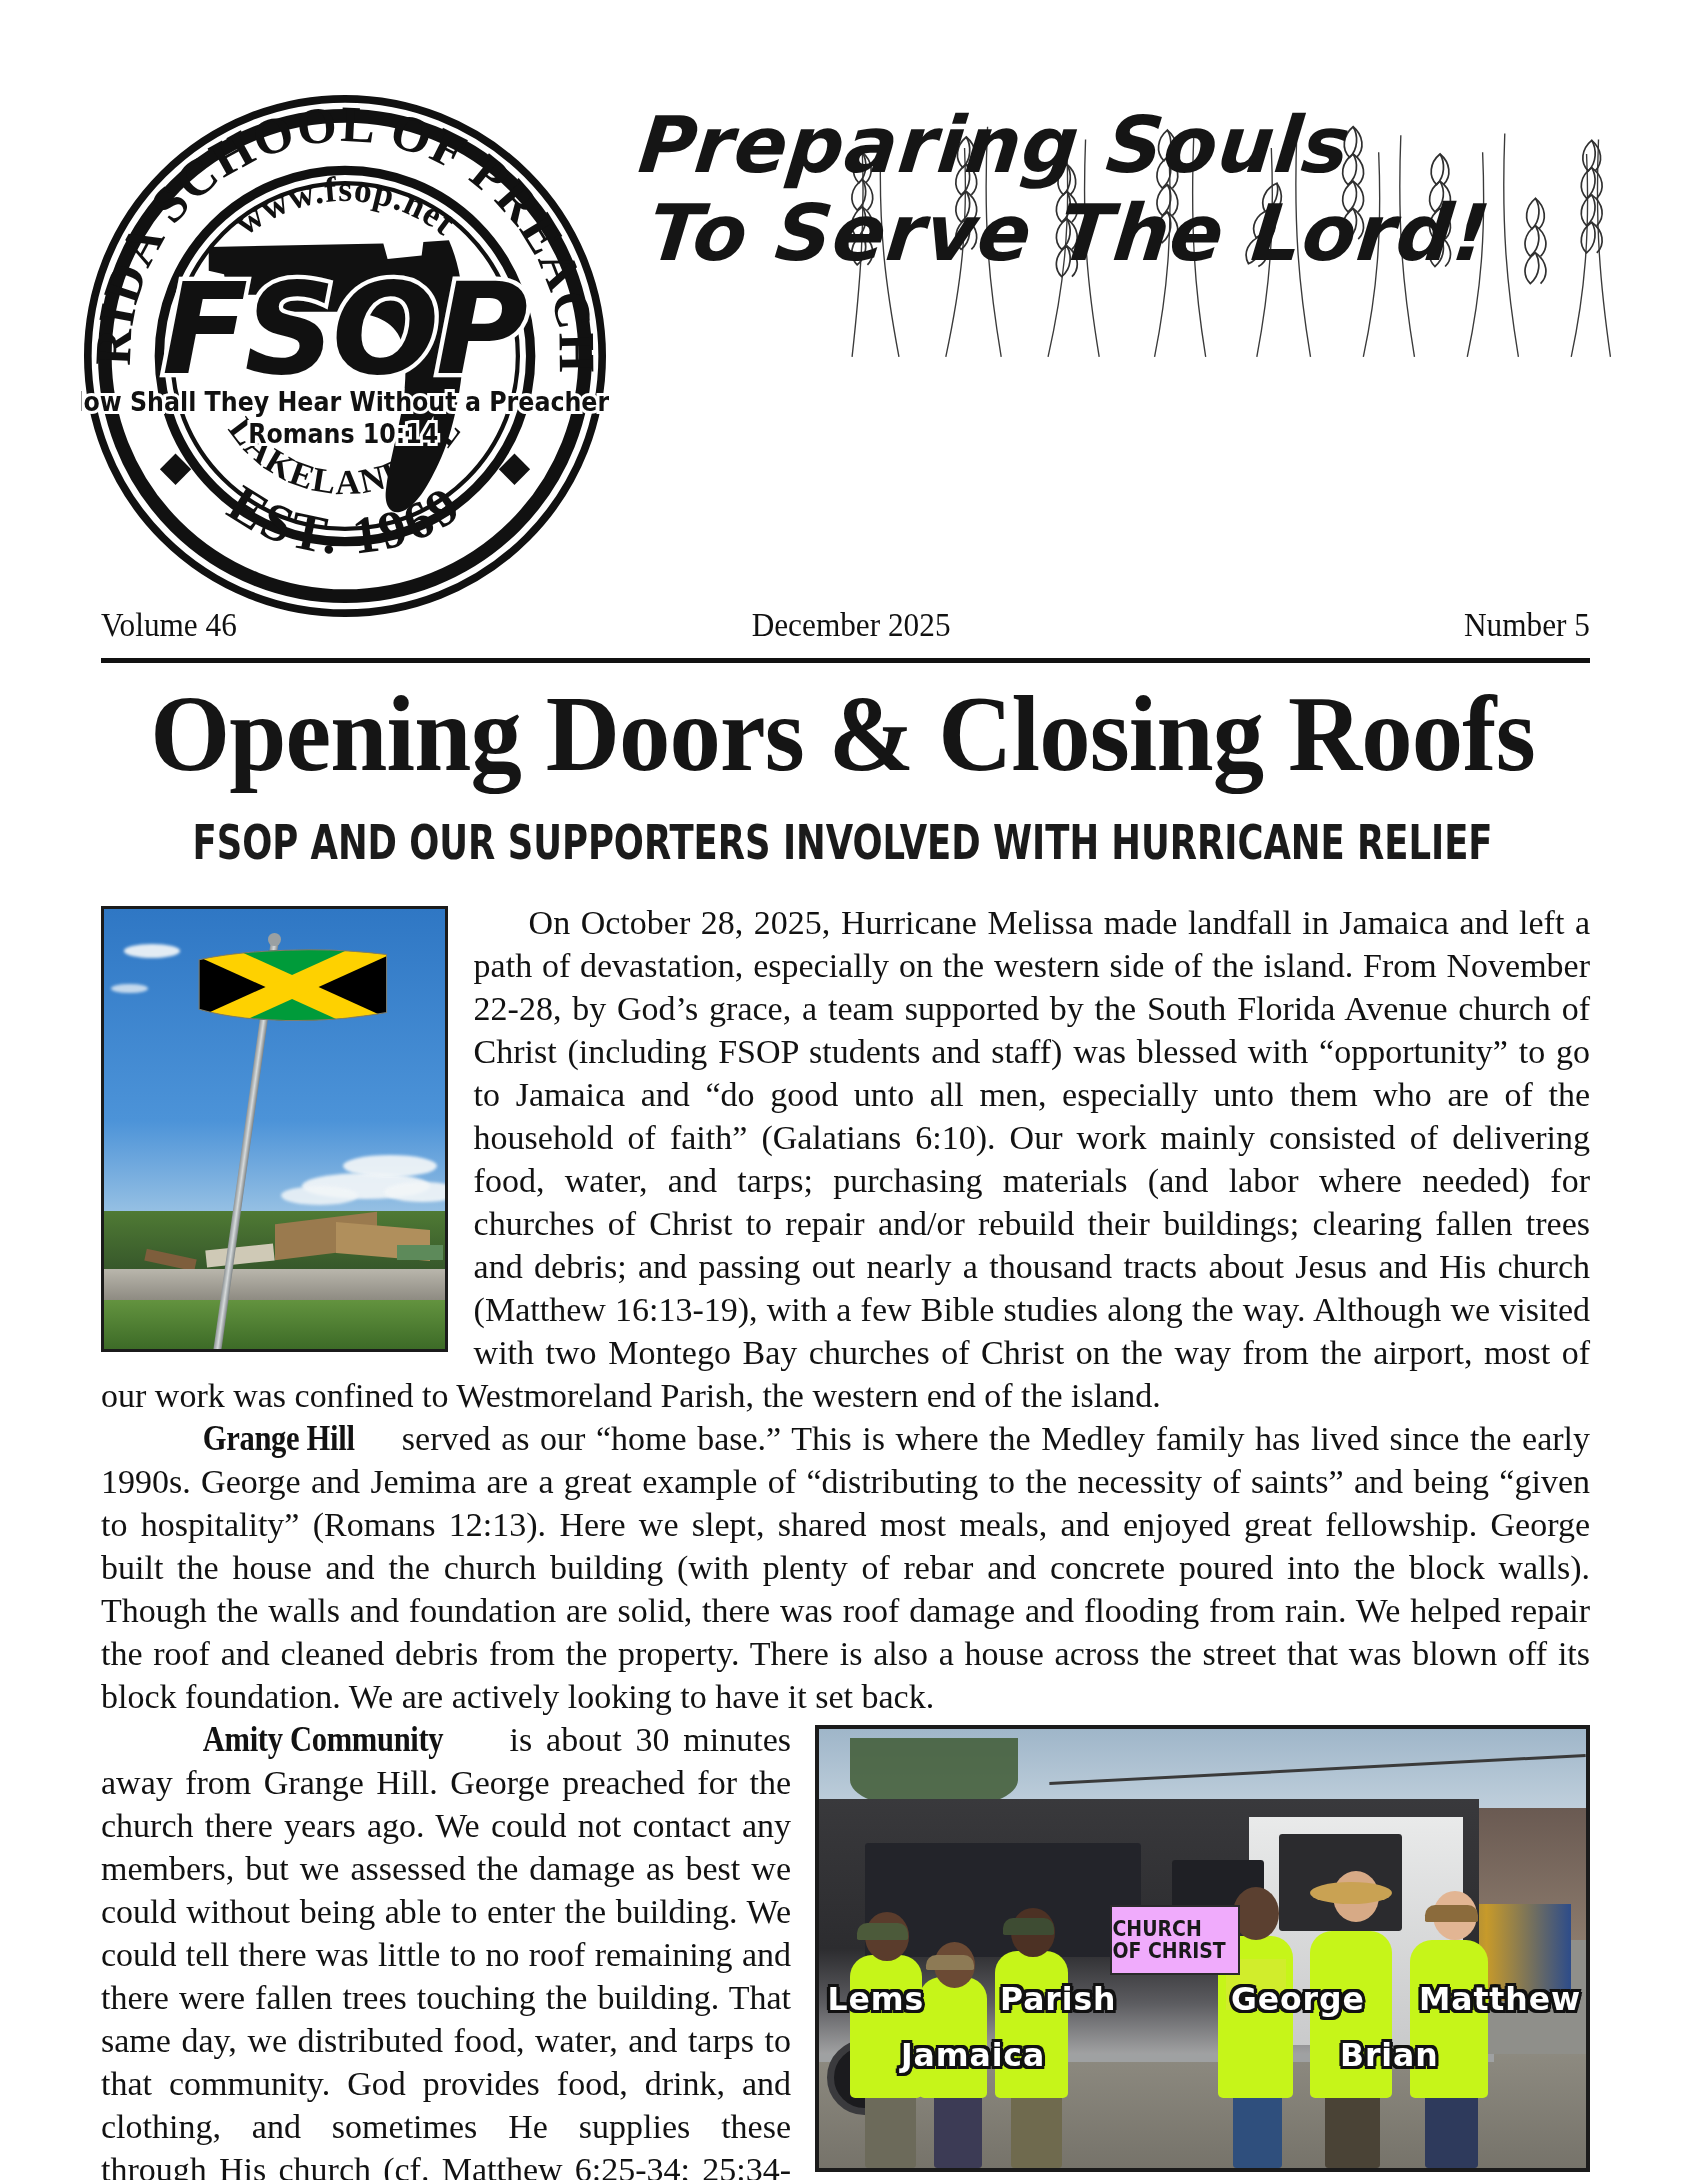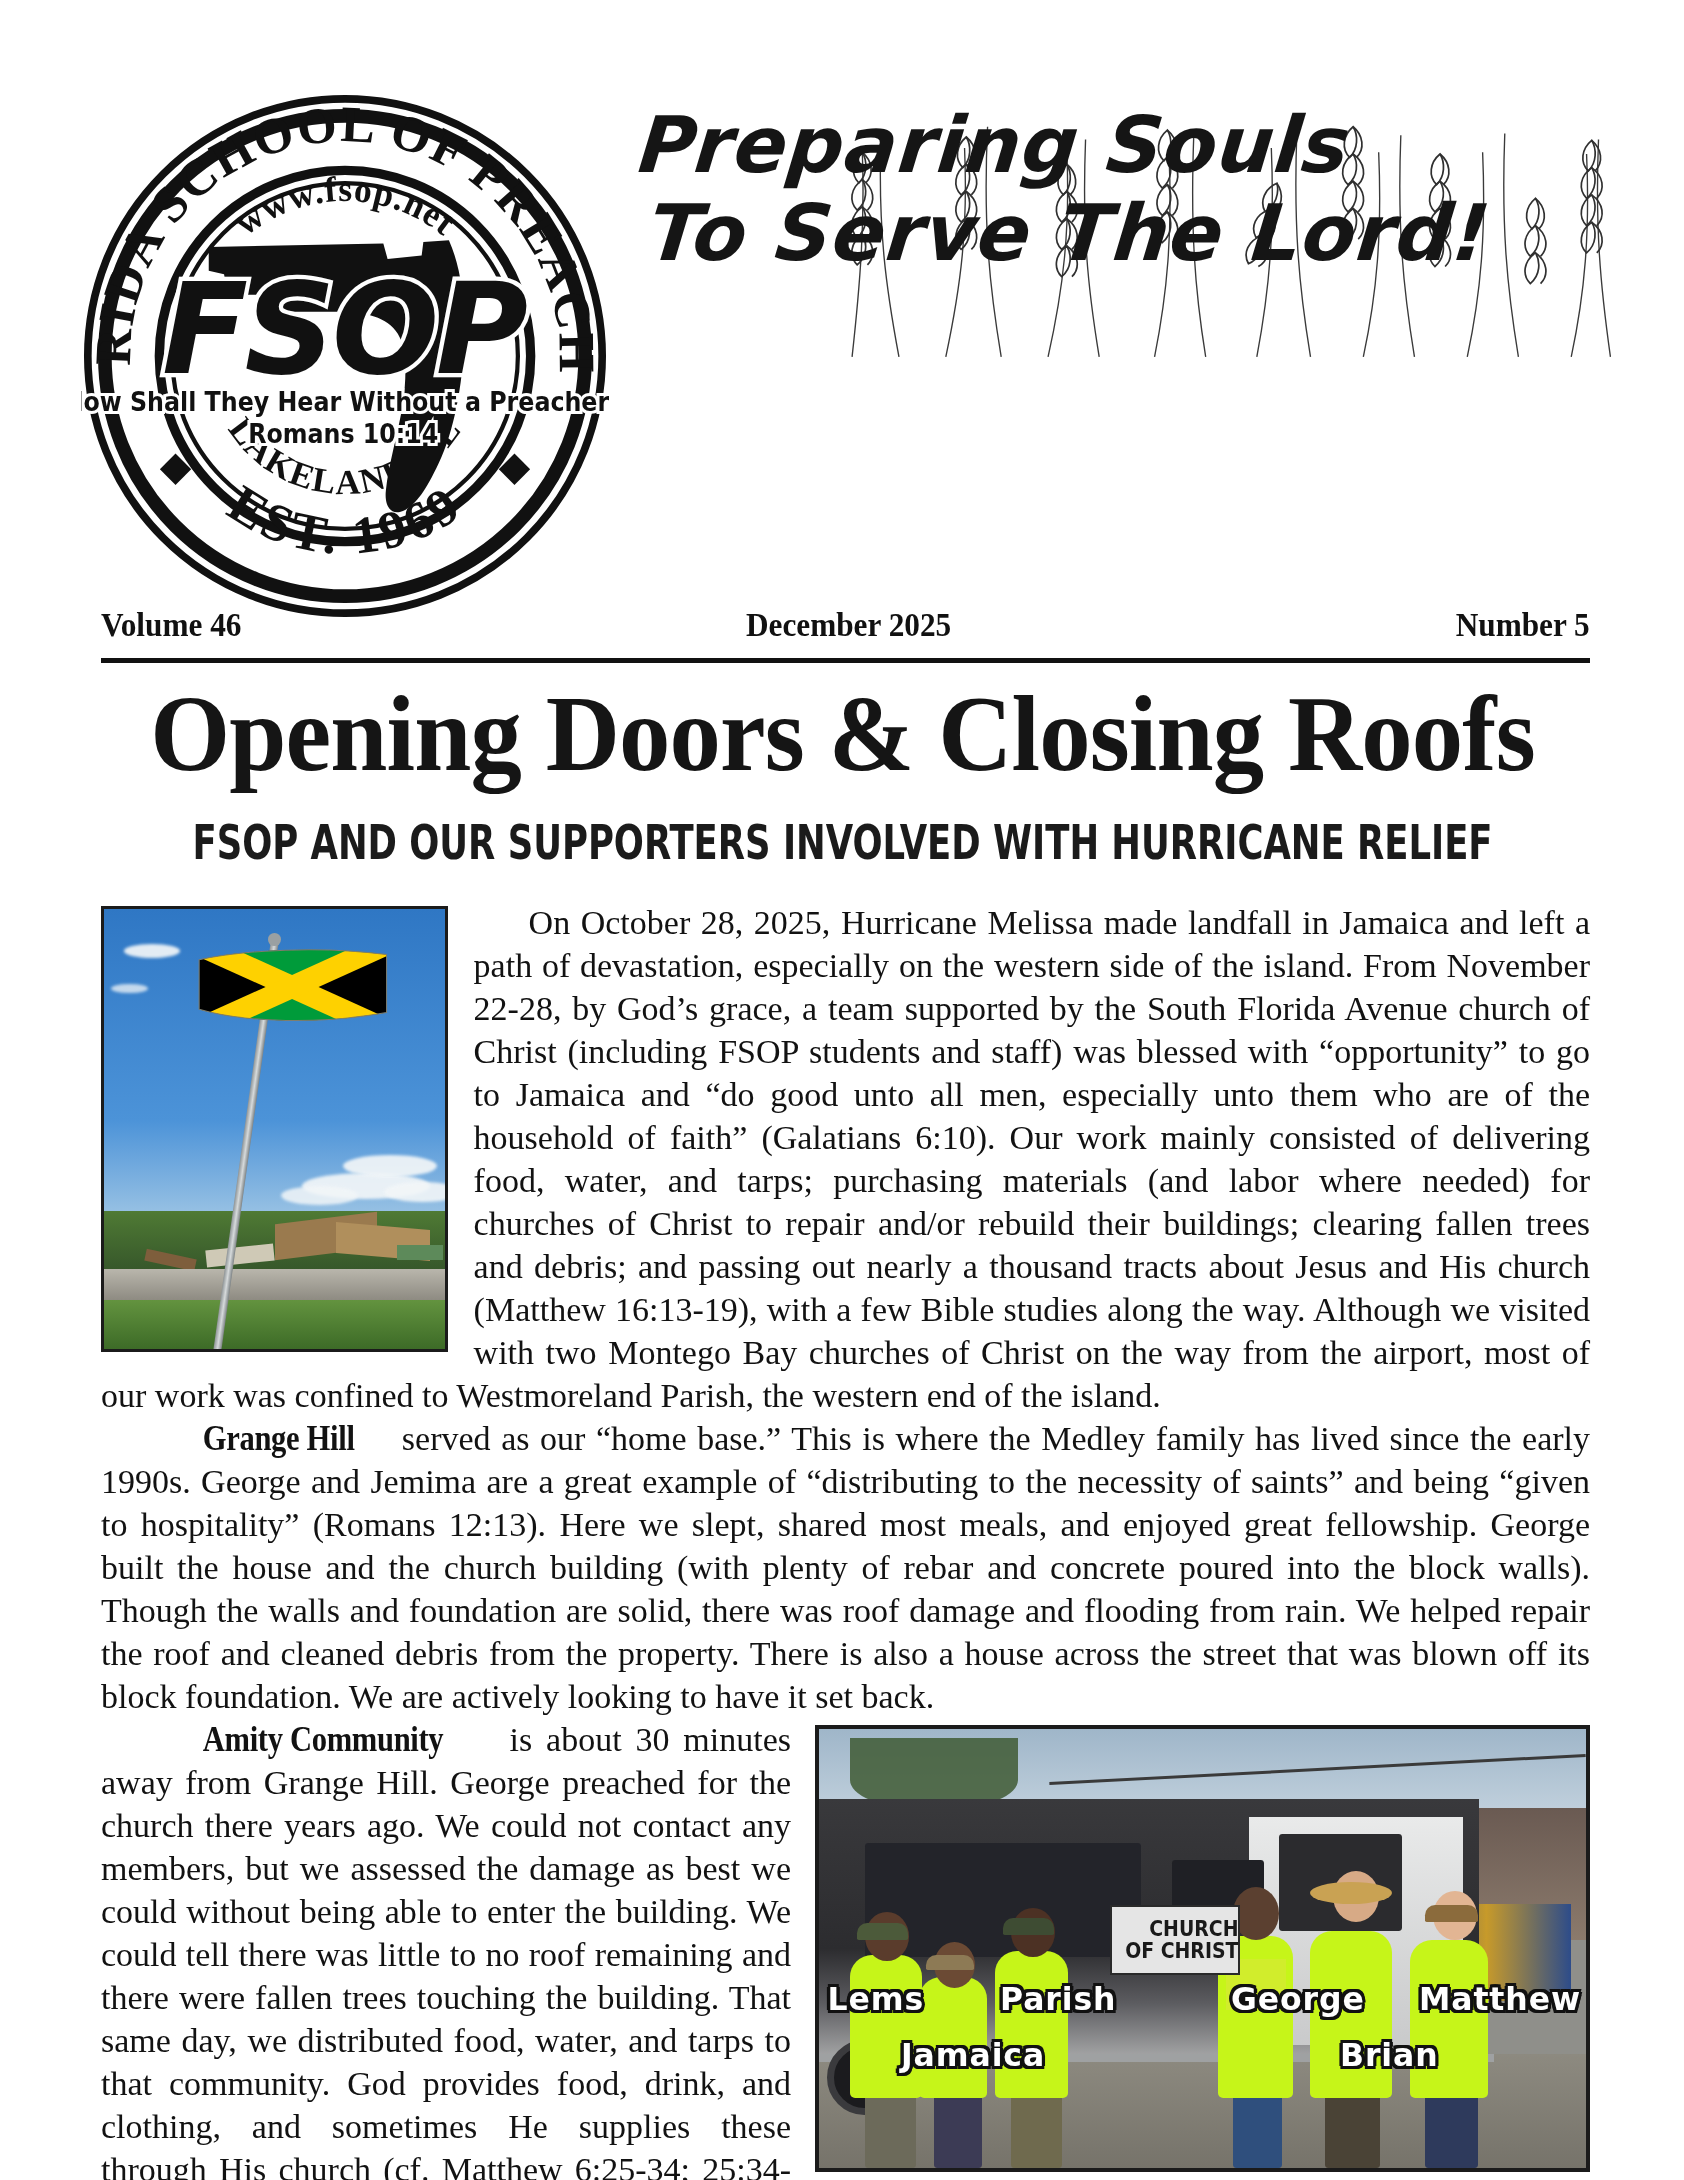--- a/index.html
+++ b/index.html
@@ -44,21 +44,21 @@
     transform:skewX(-6deg);
     transform-origin:left center;
     margin-top:5.1px;
   }
   .tagline .t2{display:block;margin-left:19px;margin-top:8.5px;}
 
   
   .volbar{
     position:absolute;left:101px;top:606px;width:1489px;
     display:flex;align-items:flex-end;justify-content:space-between;
-    font-family:"Liberation Serif", serif;font-weight:700;
+    font-family:"Liberation Serif", serif;font-weight:400;
     font-size:34px;letter-spacing:0px;color:#111;
   }
   .volbar span{transform:scaleX(.92);transform-origin:center;display:inline-block;}
   .volbar .vb-left{transform-origin:left;}
   .volbar .vb-right{transform-origin:right;}
   .volrule{position:absolute;left:101px;top:658px;width:1489px;height:5.1px;background:#111;}
 
   
   .headline{
     position:absolute;left:0;top:681px;width:1685px;text-align:center;
@@ -130,22 +130,22 @@
   .treeline{position:absolute;}
 
   
   .p2sky{position:absolute;left:0;top:0;width:100%;height:37%;background:linear-gradient(180deg,#9fb6c9 0%,#c3d2de 55%,#dfe6ea 100%);}
   .p2van{position:absolute;left:0;top:16%;width:86%;height:62%;background:linear-gradient(180deg,#39393c 0%,#2c2c2f 55%,#5c5c60 75%,#b7b8b8 100%);}
   .p2ground{position:absolute;left:0;bottom:0;width:100%;height:26%;background:linear-gradient(180deg,#8d8a80,#76736a);}
   .person{position:absolute;bottom:16%;background:#c6f519;border-radius:22px 22px 5.1px 5.1px;}
   .legs{position:absolute;bottom:0;background:#3c4a63;border-radius:0 0 3.4px 3.4px;}
   .head{position:absolute;border-radius:50%;}
   .vansign{
-    position:absolute;background:#e5e5e5;border:2.6px solid #2a2a2a;
-    display:flex;flex-direction:column;align-items:flex-end;justify-content:center;
+    position:absolute;background:#f0abfc;border:2.6px solid #2a2a2a;
+    display:flex;flex-direction:column;align-items:flex-start;justify-content:center;
     font-family:"DejaVu Sans Condensed","Liberation Sans",sans-serif;
     font-weight:700;color:#1a1a1a;line-height:1.05;
   }
   .outline-text{
     position:absolute;
     font-family:"DejaVu Sans", sans-serif;
     font-weight:700;color:#ffffff;
     text-shadow:
       -2.6px -2.6px 0 #111, 2.6px -2.6px 0 #111, -2.6px 2.6px 0 #111, 2.6px 2.6px 0 #111,
       0 -3.4px 0 #111, 0 3.4px 0 #111, -3.4px 0 0 #111, 3.4px 0 0 #111,

